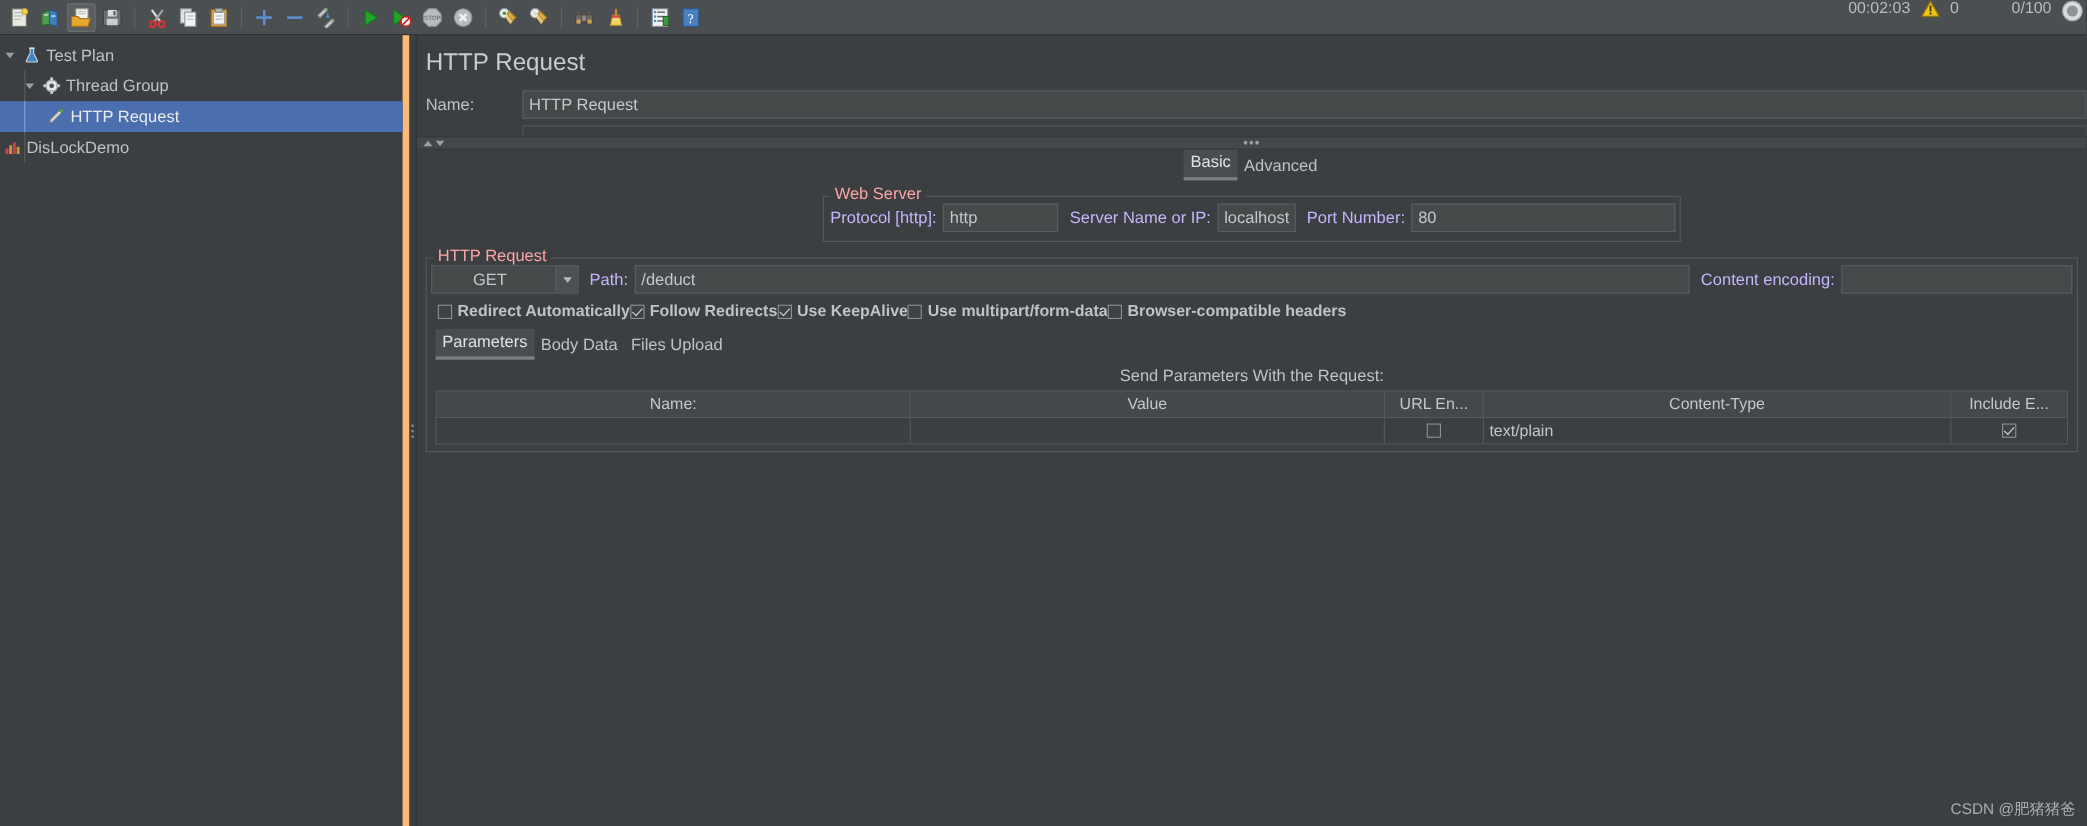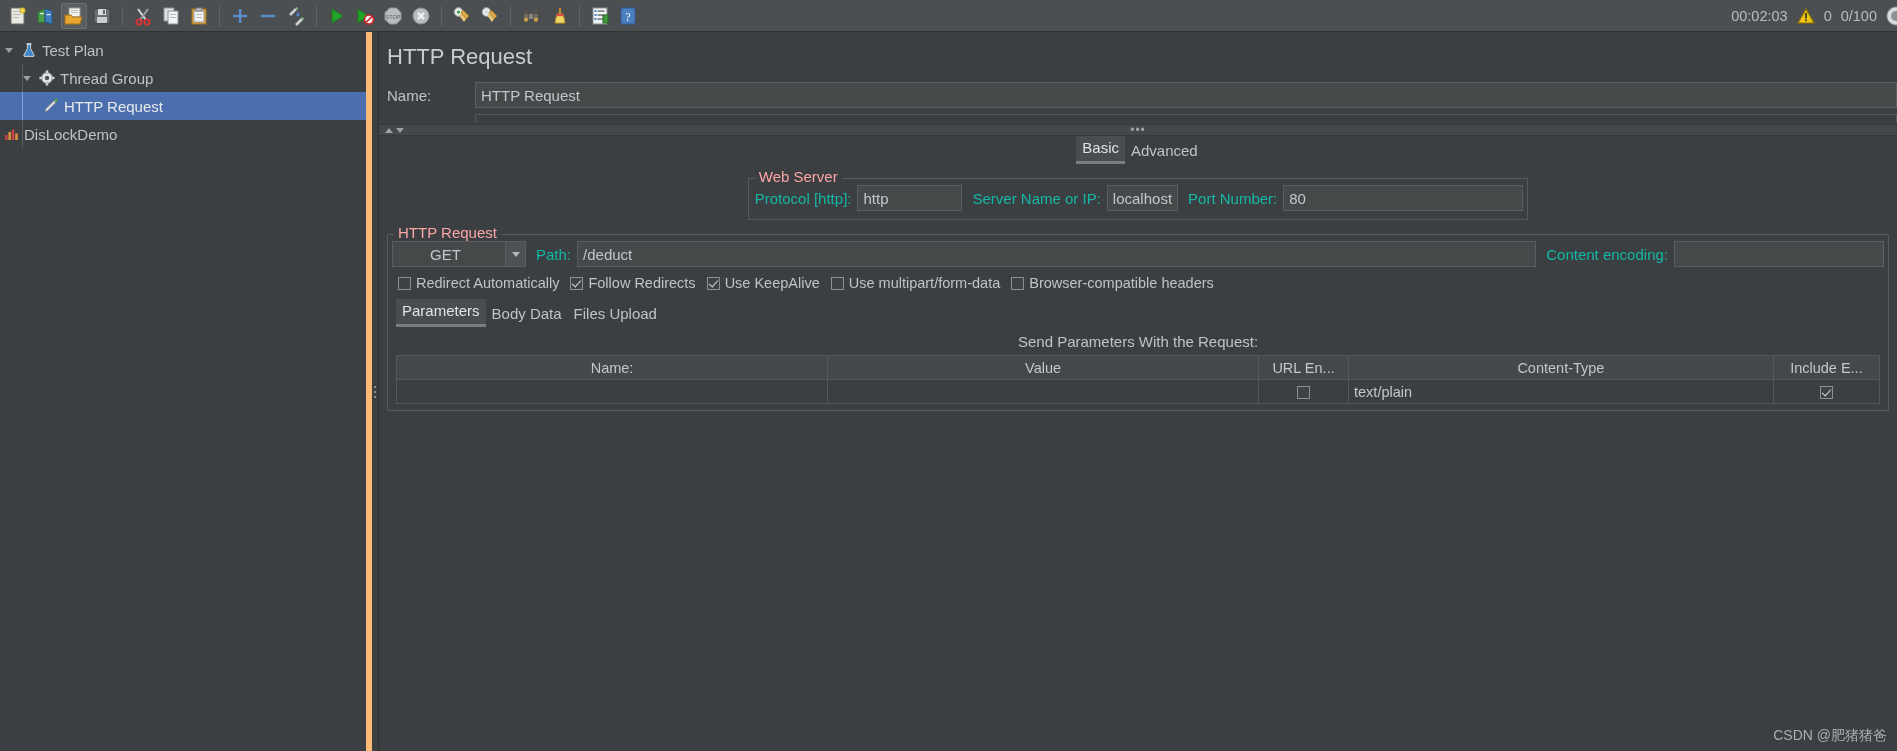--- a/index.html
+++ b/index.html
@@ -38,28 +38,27 @@
     margin: 0 6px;
   }
   .tb-icon { display:block; }
 
   
   #status {
     position: absolute;
     right: 0; top: 0;
     height: 32px;
     display: flex;
-    align-items: center;
     gap: 9px;
-    padding-right: 0;
+    padding-right: 12px;
     color: #b9bcbd;
     font-size: 14.5px;
   }
   #status .warn-count { color:#b9bcbd; }
-  #status .thread-count { color:#b9bcbd; }
+  #status .thread-count { color:#b9bcbd;margin-left:39px; }
 
   
   #main {
     display: flex;
     height: 719px;
     width: 100%;
   }
   #tree-panel {
     width: 372px;
     background: #3c3f41;
@@ -224,21 +223,21 @@
   .gb-line-right { flex:1; height:1px; background:#555a5c; }
 
   .field-row {
     display: flex;
     align-items: center;
     padding: 6px 4px 2px 4px;
     gap: 0;
   }
   .field-row .lbl {
     font-size: 15px;
-    color: #14b8a6;
+    color: #c4b5fd;
     padding: 0 6px 0 2px;
     white-space: nowrap;
   }
 
   
   .combo {
     background: #45494a;
     border: 1px solid #5a5e60;
     height: 26px;
     width: 134px;
@@ -257,21 +256,22 @@
   .combo .arrow {
     width:0;height:0;border-left:4px solid transparent;border-right:4px solid transparent;
     border-top:5px solid #b4b8ba;
   }
 
   
   .cb-row {
     display: flex;
     align-items: center;
     padding: 6px 4px 2px 10px;
-    gap: 11px;
+    gap: 0;
+    font-weight: bold;
   }
   .cb-item { display:flex; align-items:center; gap:5px; }
   .cbox {
     width: 13px; height: 13px;
     border: 1px solid #8b9093;
     background: #41454780;
     display:flex; align-items:center; justify-content:center;
     position: relative;
   }
   .cbox.checked::after {

